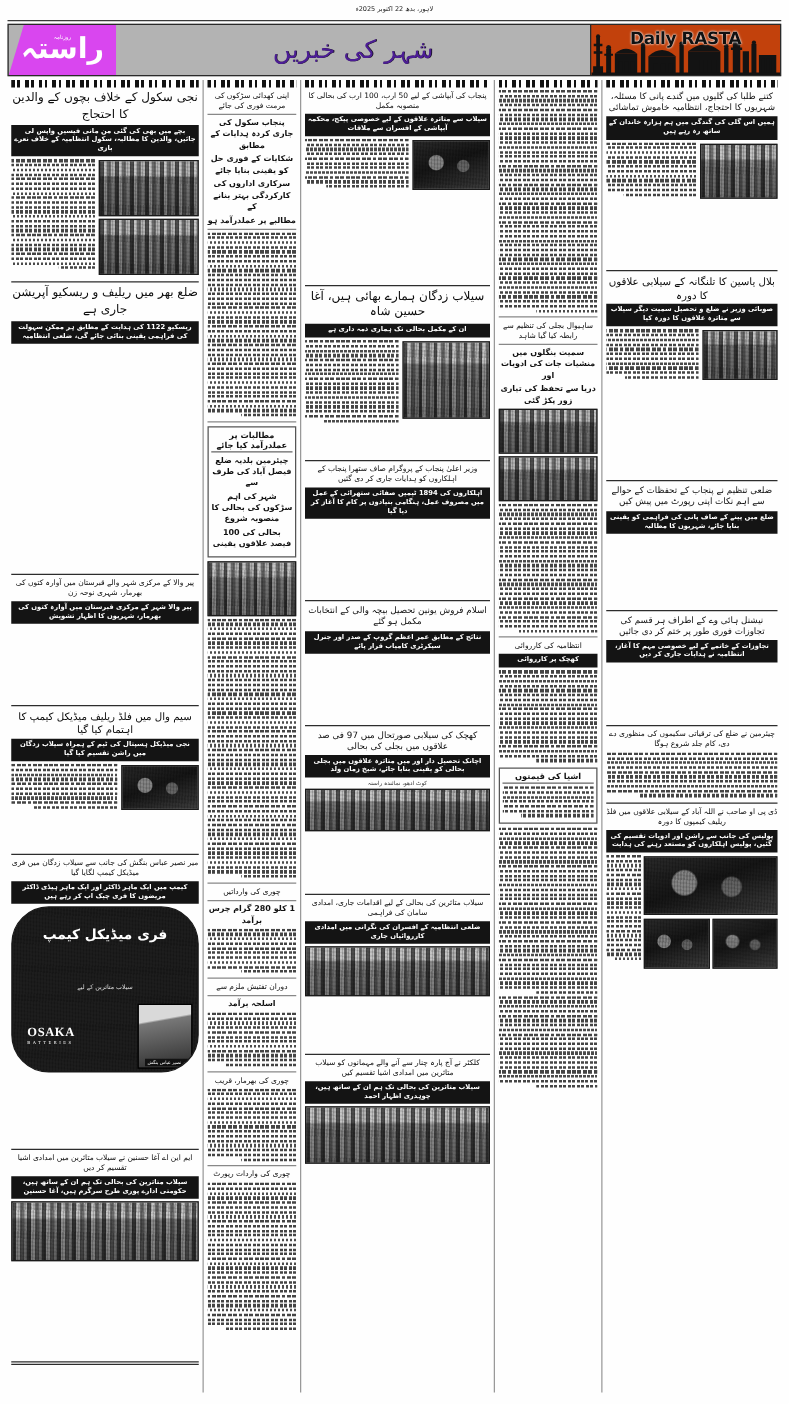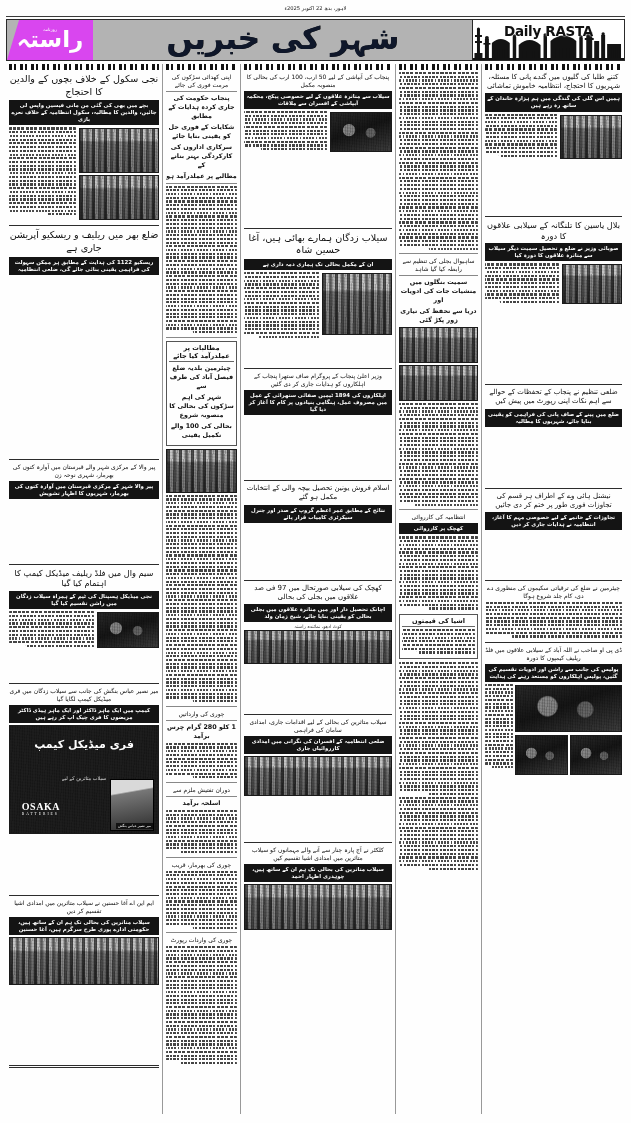--- a/index.html
+++ b/index.html
@@ -42,21 +42,21 @@
   .masthead {
     margin: 2px 6px 0 6px;
     height: 42px;
     display: flex;
     border: 1px solid #2a2a2a;
     background: #b3b3b3;
     overflow: hidden;
   }
   .mh-logo-left {
     width: 152px;
-    background: #ffffff;
+    background: #c2410c;
     border-left: 1px solid #2a2a2a;
     position: relative;
     overflow: hidden;
     flex: none;
   }
   .mh-brand {
     position: absolute;
     top: 3px; left: 0; right: 0;
     text-align: center;
     font-family: "DejaVu Sans", sans-serif;
@@ -75,23 +75,23 @@
   }
   .mh-center {
     flex: 1;
     display: flex;
     align-items: center;
     justify-content: center;
     background: #b3b3b3;
     position: relative;
   }
   .mh-center-title {
-    font-size: 31px;
-    font-weight: bold;
-    color: #0f172a;
+    font-size: 20px;
+    font-weight: normal;
+    color: #4c1d95;
     letter-spacing: 0px;
     line-height: 1;
     padding-bottom: 3px;
     text-shadow: 0.5px 0 0 #111;
   }
   .mh-logo-right {
     width: 86px;
     flex: none;
     background: #d946ef;
     position: relative;
@@ -1205,21 +1205,21 @@
         </div>
       </div>
     </div>
 
     <div class="col c2">
       <div class="edge-strip"></div>
 
       <div>
         <div class="hl hl-xs">اپنی کھدائی سڑکوں کی مرمت فوری کی جائے</div>
         <div class="rule-thin"></div>
-        <div class="subhead">پنجاب حکومت کی جاری کردہ ہدایات کے مطابق</div>
+        <div class="subhead">پنجاب سکول کی جاری کردہ ہدایات کے مطابق</div>
         <div class="subhead">شکایات کے فوری حل کو یقینی بنایا جائے</div>
         <div class="subhead">سرکاری اداروں کی کارکردگی بہتر بنانے کے</div>
         <div class="subhead">مطالبے پر عملدرآمد ہو</div>
         <div class="rule-thin"></div>
         <div class="txt">
           <div class="ln"></div>
             <div class="ln"></div>
             <div class="ln"></div>
             <div class="ln"></div>
           <div class="ln"></div>
@@ -1260,21 +1260,21 @@
             <div class="ln short"></div>
         </div>
       </div>
 
       <div class="rule-thin"></div>
 
       <div class="brief-box">
         <div class="brief-title">مطالبات پر عملدرآمد کیا جائے</div>
         <div class="subhead">چیئرمین بلدیہ ضلع فیصل آباد کی طرف سے</div>
         <div class="subhead">شہر کی اہم سڑکوں کی بحالی کا منصوبہ شروع</div>
-        <div class="subhead">بحالی کی 100 والے تکمیل یقینی</div>
+        <div class="subhead">بحالی کی 100 فیصد علاقوں یقینی</div>
       </div>
 
       <div class="photo crowd" style="width:100%;height:44px;"></div>
 
       <div class="txt">
         <div class="ln"></div>
           <div class="ln"></div>
           <div class="ln"></div>
           <div class="ln"></div>
         <div class="ln"></div>
@@ -1674,21 +1674,21 @@
               <div class="ln short2"></div>
           </div>
         </div>
       </div>
 
       <div class="rule"></div>
 
       <div>
         <div class="hl hl-xs">میر نصیر عباس بنگش کی جانب سے سیلاب زدگان میں فری میڈیکل کیمپ لگایا گیا</div>
         <div class="kicker">کیمپ میں ایک ماہر ڈاکٹر اور ایک ماہر ہیڈی ڈاکٹر مریضوں کا فری چیک اپ کر رہے ہیں</div>
-        <div class="photo banner" style="width:100%;height:109px;">
+        <div class="photo banner" style="width:100%;height:133px;border-radius:30px;">
           <div class="photo-banner-text">فری میڈیکل کیمپ</div>
           <div class="photo-banner-sub">سیلاب متاثرین کے لیے</div>
           <div class="osaka">
             <span>OSAKA</span>
             <small>BATTERIES</small>
           </div>
           <div style="position:absolute;bottom:2px;right:4px;width:44px;height:52px;background:linear-gradient(170deg,#d9d9d9 0 25%,#777 28%,#2e2e2e 100%);border:1px solid #000;z-index:4;"></div>
           <div class="portrait-tag">میر نصیر عباس بنگش</div>
         </div>
         <div class="body-cols">

